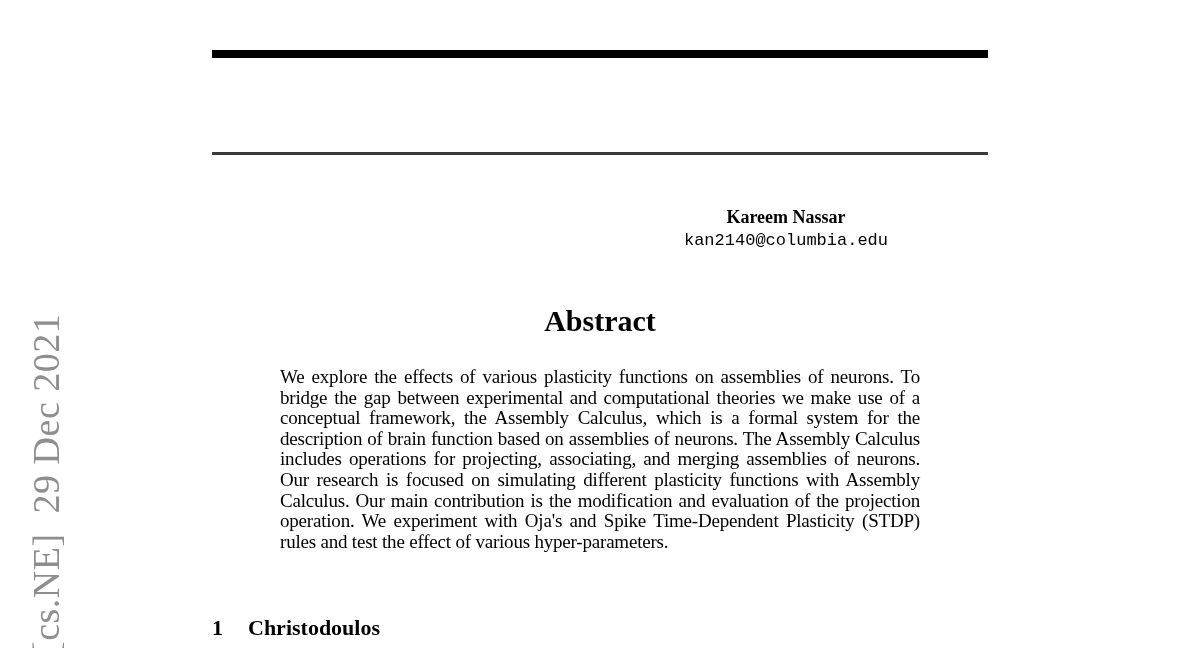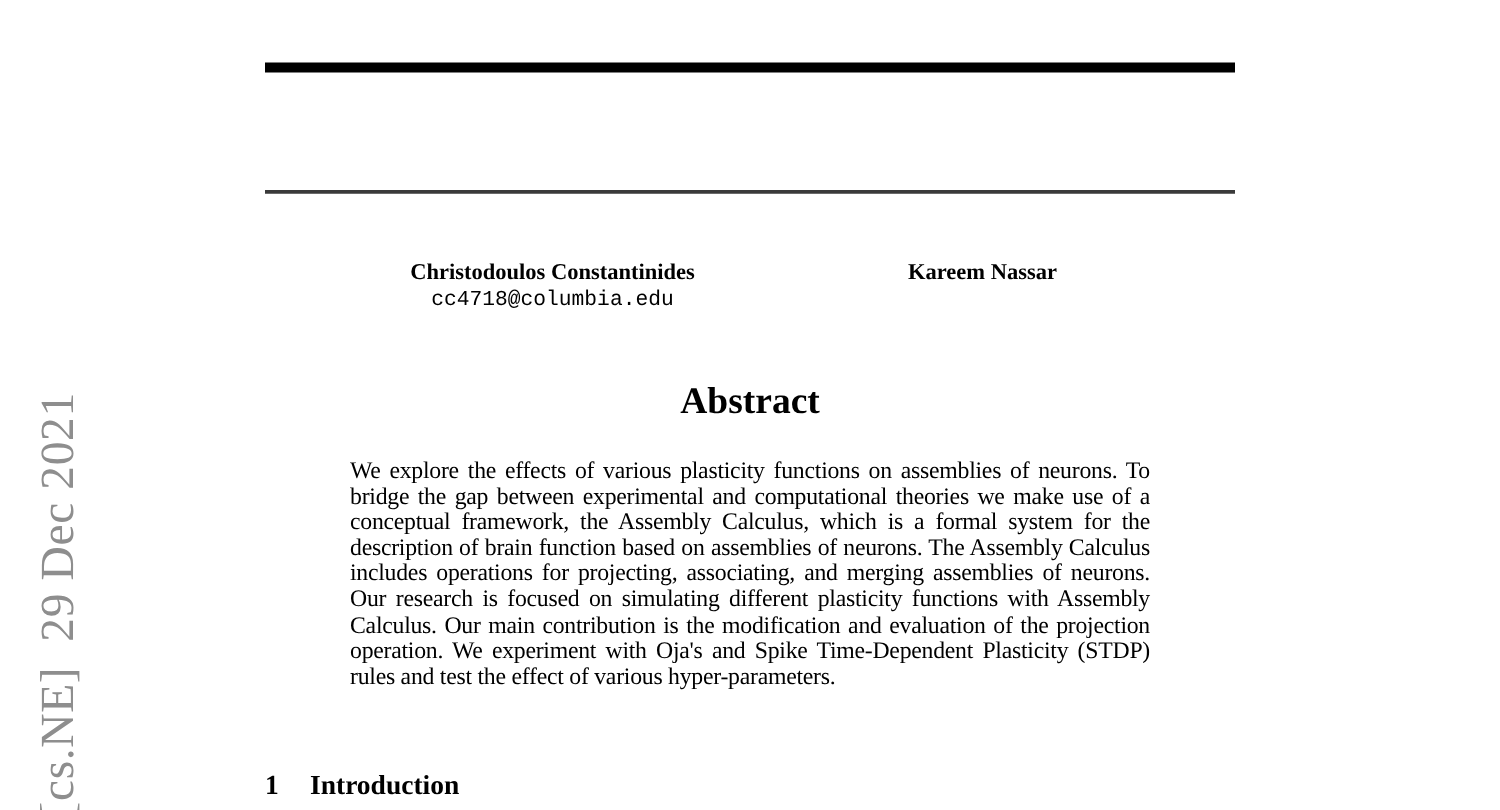--- a/index.html
+++ b/index.html
@@ -119,30 +119,27 @@
 
 <div class="page">
 
   <div class="watermark">[cs.NE]  29 Dec 2021</div>
 
   <div class="rule-top"></div>
 
 
   <div class="rule-bottom"></div>
 
-  <div class="author author-1">
-    <div class="name">Christodoulos Constantinides</div>
-    <div class="email">cc4718@columbia.edu</div>
-  </div>
 
   <div class="author author-2">
     <div class="name">Kareem Nassar</div>
+    <div class="email">kan2140@columbia.edu</div>
   </div>
 
   <div class="abstract-heading">Abstract</div>
 
   <div class="abstract-body">We explore the effects of various plasticity functions on assemblies of neurons. To bridge the gap between experimental and computational theories we make use of a conceptual framework, the Assembly Calculus, which is a formal system for the description of brain function based on assemblies of neurons. The Assembly Calculus includes operations for projecting, associating, and merging assemblies of neurons. Our research is focused on simulating different plasticity functions with Assembly Calculus. Our main contribution is the modification and evaluation of the projection operation. We experiment with Oja's and Spike Time-Dependent Plasticity (STDP) rules and test the effect of various hyper-parameters.</div>
 
   <div class="section-heading">
-    <span class="section-number">1</span><span>Introduction</span>
+    <span class="section-number">1</span><span>Christodoulos</span>
   </div>
 
 </div>
 
 </body></html>

